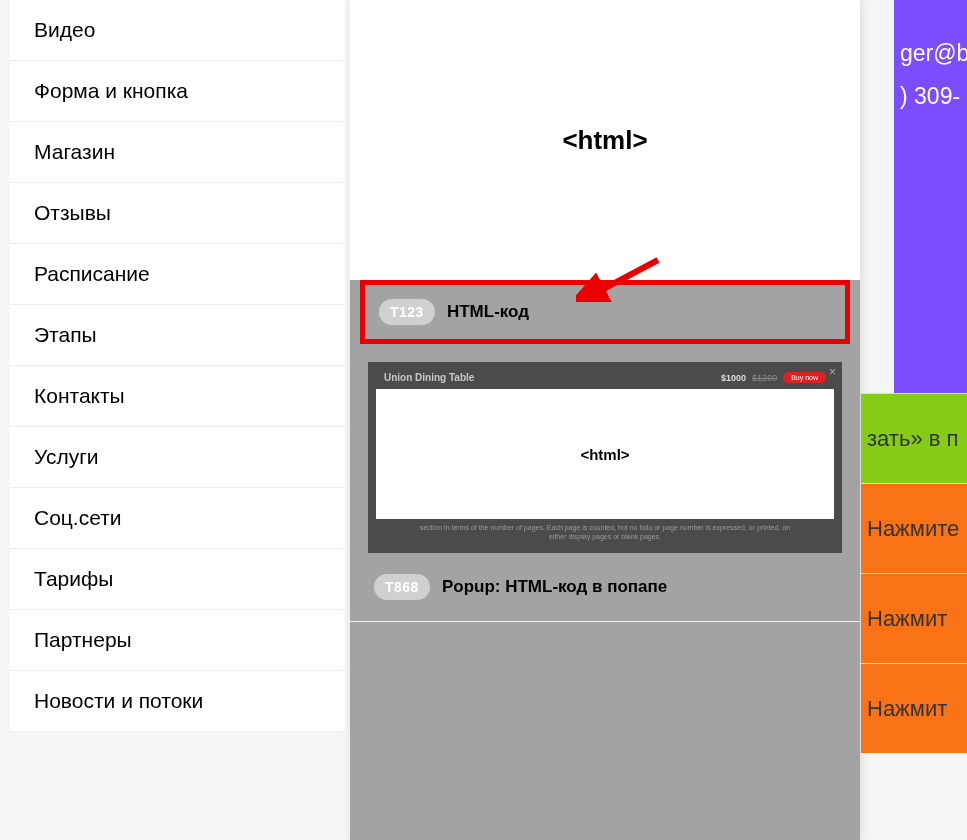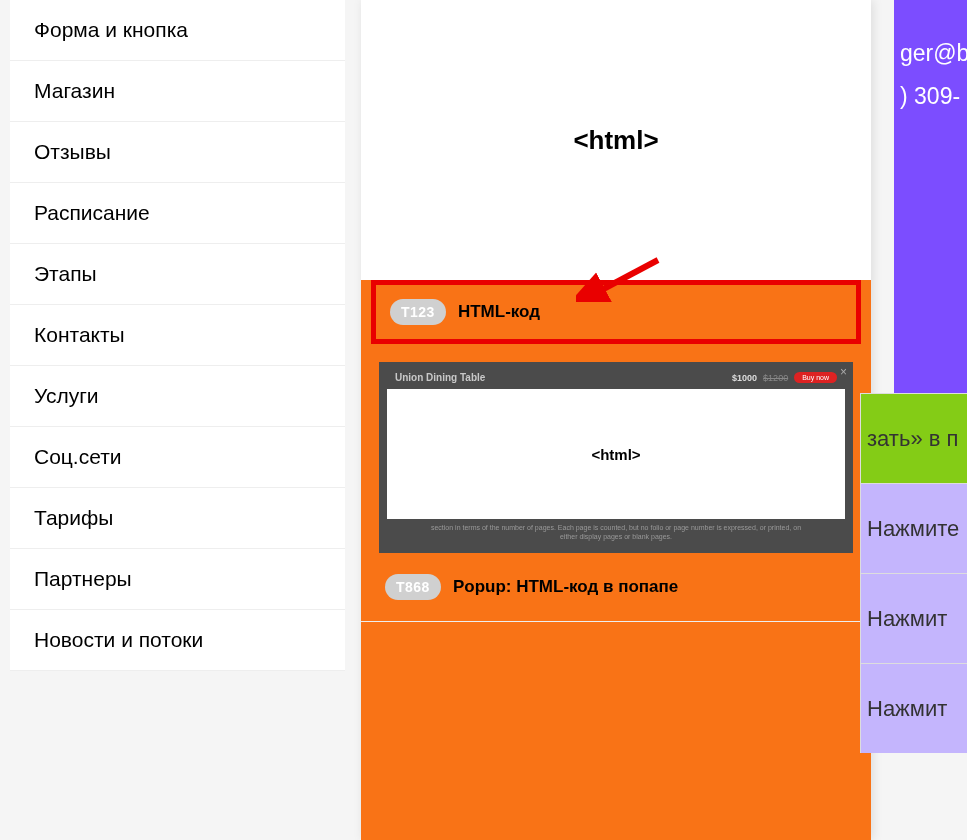--- a/index.html
+++ b/index.html
@@ -21,25 +21,25 @@
     .sidebar-item {
       padding: 18px 24px;
       border-bottom: 1px solid #eee;
       font-size: 21px;
       color: #000;
       cursor: pointer;
       font-weight: 400;
     }
     .content {
       position: absolute;
-      left: 361px;
+      left: 350px;
       top: 0;
       width: 510px;
       height: 840px;
-      background: #f97316;
+      background: #a3a3a3;
       box-shadow: 2px 0 10px rgba(0,0,0,0.1);
     }
     .block-preview-1 {
       width: 100%;
       height: 280px;
       background: #fff;
       display: flex;
       align-items: center;
       justify-content: center;
     }
@@ -166,35 +166,36 @@
     .right-cells {
       position: absolute;
       left: 860px;
       top: 393px;
       width: 107px;
     }
     .right-cell {
       height: 90px;
       border-top: 1px solid #ddd;
       border-left: 1px solid #ddd;
-      background: #c4b5fd;
+      background: #f97316;
       display: flex;
       align-items: center;
       padding-left: 6px;
       font-size: 22px;
       color: #333;
       overflow: hidden;
       white-space: nowrap;
     }
     .right-cell.gray { background: #84cc16; }
   </style>
 </head>
 <body>
 
 <div class="sidebar">
+  <div class="sidebar-item">Видео</div>
   <div class="sidebar-item">Форма и кнопка</div>
   <div class="sidebar-item">Магазин</div>
   <div class="sidebar-item">Отзывы</div>
   <div class="sidebar-item">Расписание</div>
   <div class="sidebar-item">Этапы</div>
   <div class="sidebar-item">Контакты</div>
   <div class="sidebar-item">Услуги</div>
   <div class="sidebar-item">Соц.сети</div>
   <div class="sidebar-item">Тарифы</div>
   <div class="sidebar-item">Партнеры</div>

